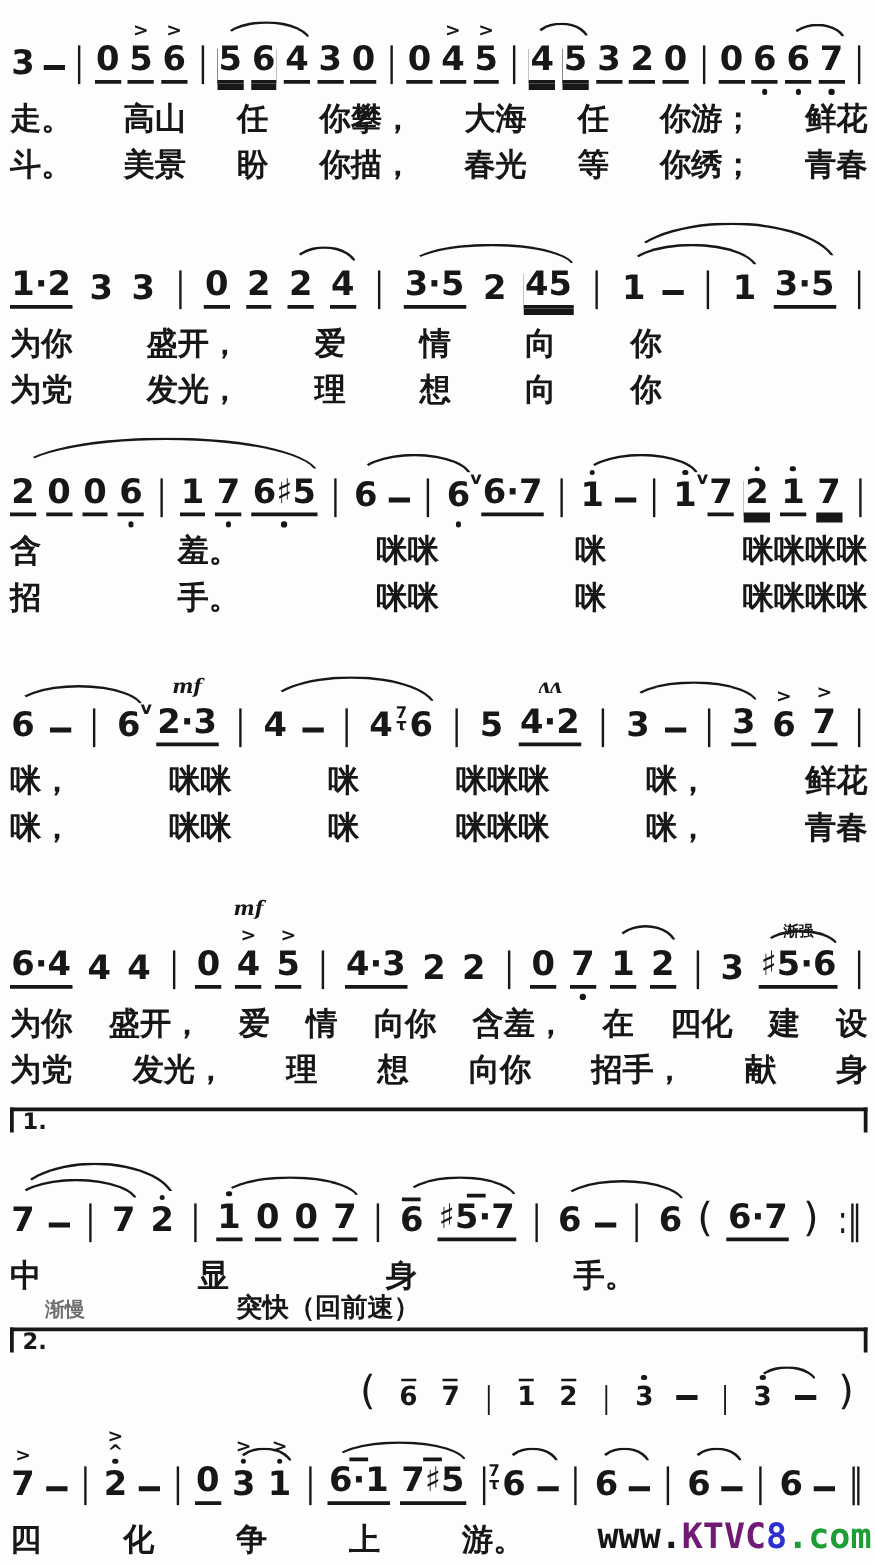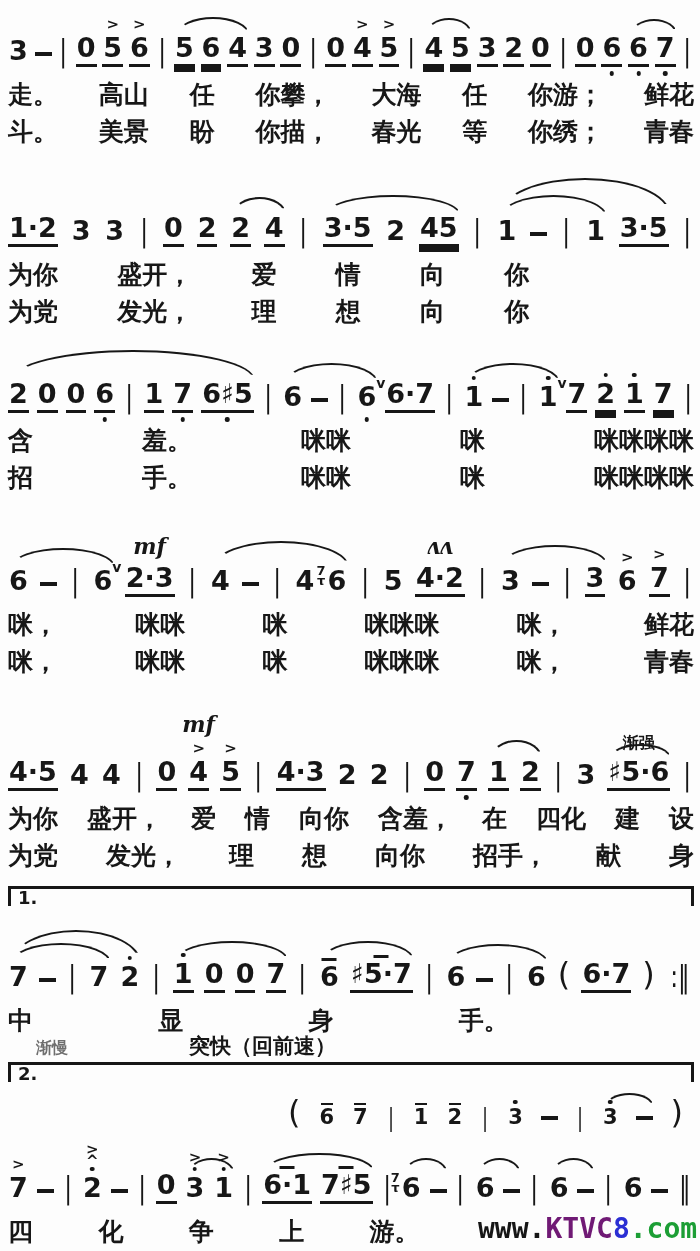--- a/index.html
+++ b/index.html
@@ -40,22 +40,22 @@
   .bar{font-size:31px;font-weight:400;padding-bottom:1px;transform:scaleX(.75)}
   .paren{font-size:32px;font-weight:400}
   .dashbar{width:17px;height:4.5px;background:#171717;margin-bottom:11px}
 
   .above{position:absolute;bottom:calc(100% + 2px);left:50%;transform:translateX(-50%);
          display:flex;flex-direction:column;align-items:center;gap:1px;line-height:1;white-space:nowrap}
   .acc{font-size:15px;font-weight:900;transform:scaleY(.95)}
   .caret{font-size:15px;font-weight:900;line-height:7px}
   .dot{width:4.5px;height:4.5px;border-radius:50%;background:#171717;margin:1px 0}
   .ovl{width:15px;height:3px;background:#171717}
-  .mark{font-size:16px;font-weight:900;margin-bottom:5px}
-  .mark.it{font-style:italic;font-family:"DejaVu Serif","Liberation Serif",serif;font-size:22px}
+  .mark{font-size:12px;font-weight:900;margin-bottom:5px}
+  .mark.it{font-style:italic;font-family:"DejaVu Serif","Liberation Serif",serif;font-size:16px}
   .below{position:absolute;top:calc(100% + 3px);left:50%;transform:translateX(-50%);
          display:flex;flex-direction:column;align-items:center}
   .br{position:absolute;left:calc(100% - 1px);bottom:76%;font-size:14px;font-weight:800}
   .sup{position:absolute;right:calc(100% + 1px);bottom:38%;display:flex;flex-direction:column;
        align-items:center;font-size:13px;line-height:10px;font-weight:700}
   .slur{position:absolute;border:2.5px solid transparent;border-top-color:#171717;
         border-radius:50% 50% 0 0 / 100% 100% 0 0;pointer-events:none}
 
   .lyr{display:flex;justify-content:space-between;font-size:25px;font-weight:700;
        margin-top:14px;color:#171717;line-height:1.1}
@@ -515,21 +515,21 @@
         <span class="syl">咪咪</span>
         <span class="syl">咪</span>
         <span class="syl">咪咪咪</span>
         <span class="syl">咪，</span>
         <span class="syl">青春</span>
       </div>
     </div>
     <div class="system sys-5">
       <div class="notes">
         <span class="tok">
-          <span class="n u1">4·5</span>
+          <span class="n u1">6·4</span>
         </span>
         <span class="tok">
           <span class="n">4</span>
         </span>
         <span class="tok">
           <span class="n">4</span>
         </span>
         <span class="tok">
           <span class="n bar">|</span>
         </span>

